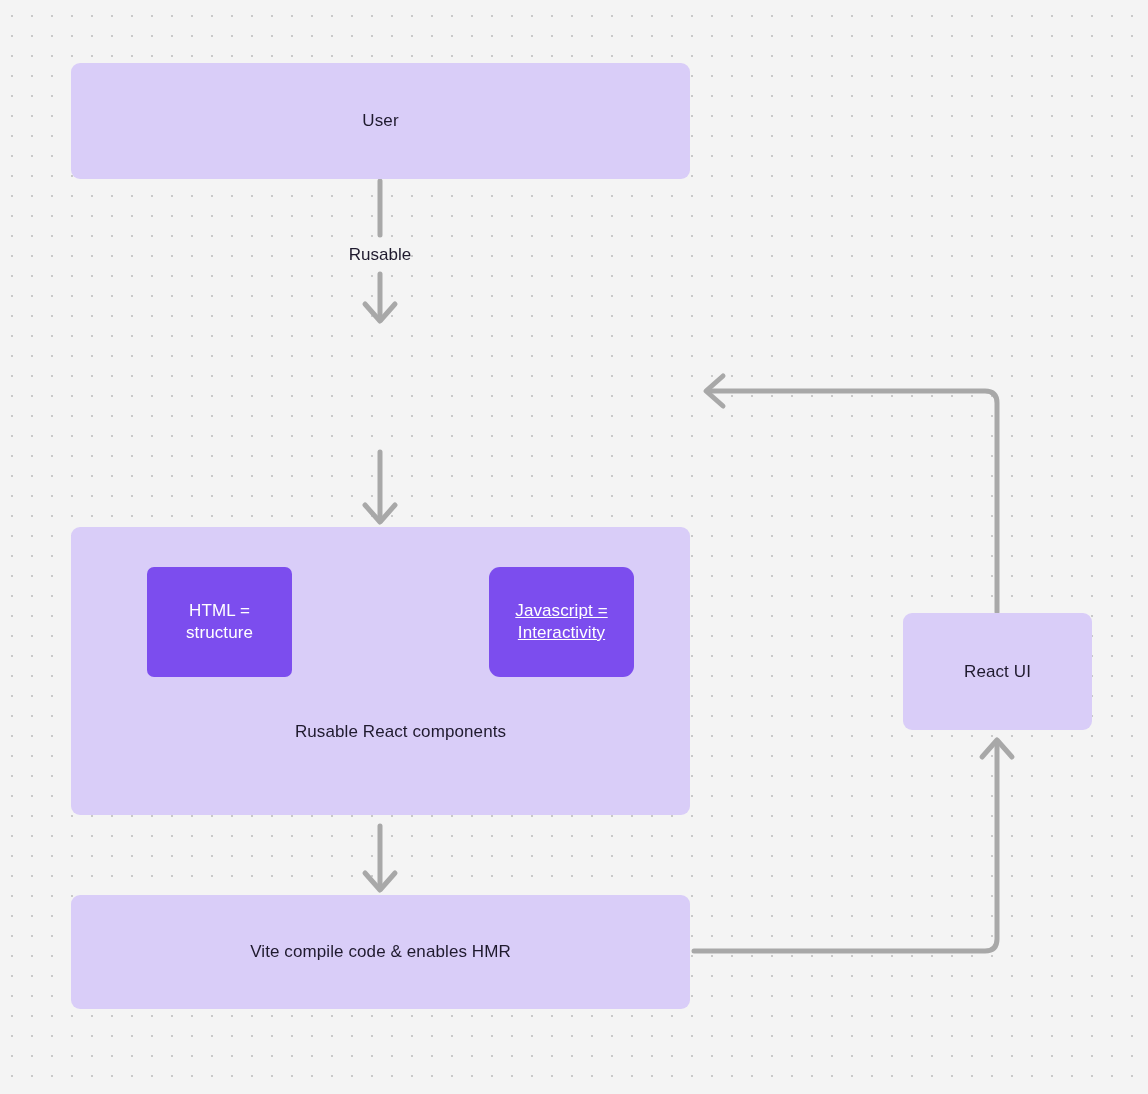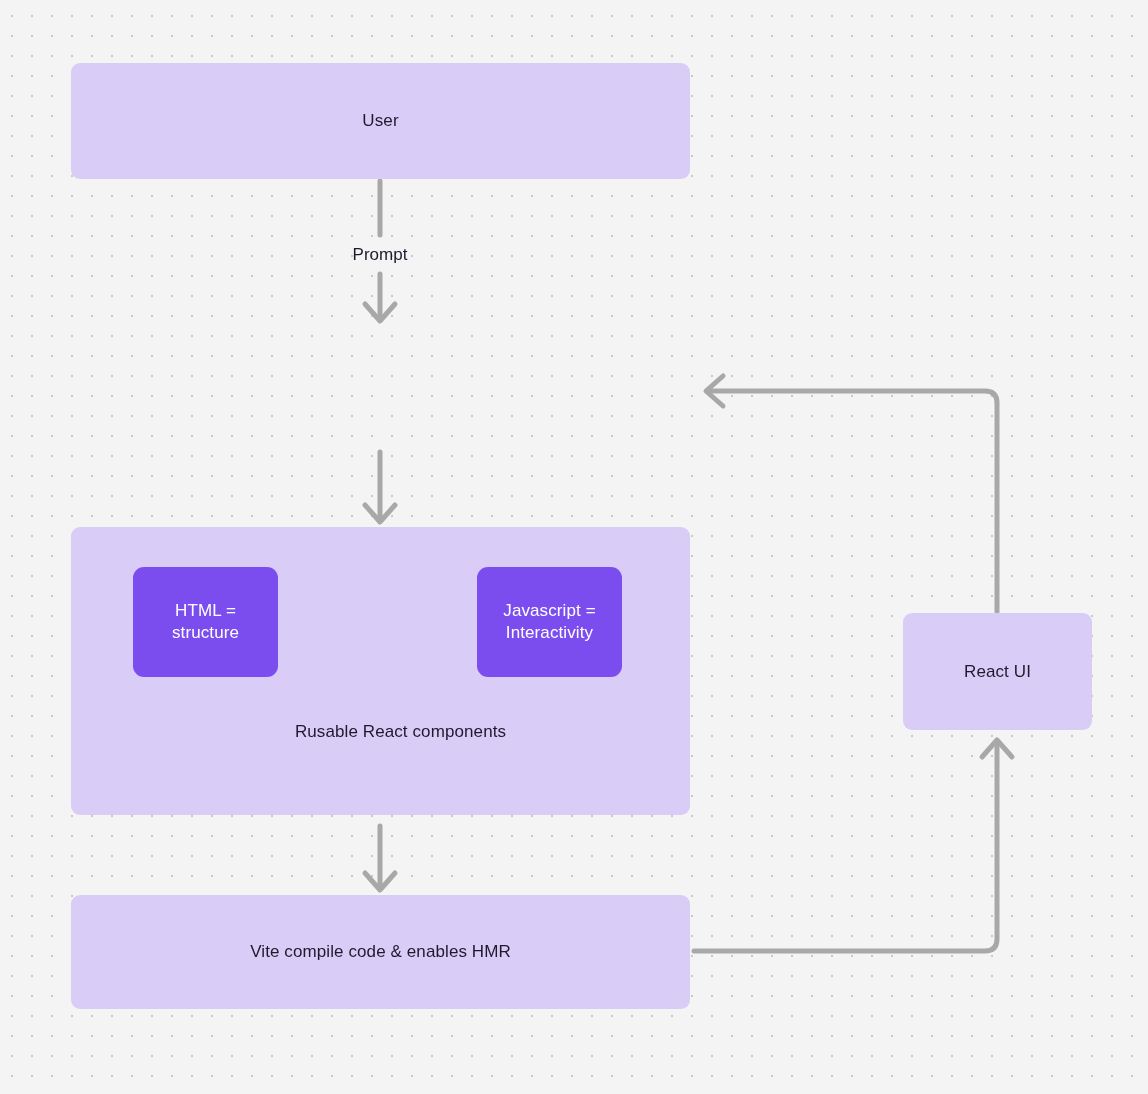--- a/index.html
+++ b/index.html
@@ -107,33 +107,33 @@
 
     <path d="M 997 612 L 997 403 Q 997 391 985 391 L 708 391"></path>
     <polyline points="723,376 706,391 723,406"></polyline>
   </svg>
 
   <div class="node" style="left:71px; top:63px; width:619px; height:116px;">
     <span>User</span>
   </div>
 
   <div class="edge-label" style="left:330px; top:245px; width:100px;">
-    <span>Prompt</span>
+    <span>Rusable</span>
   </div>
 
 
   <div class="node node-container" style="left:71px; top:527px; width:619px; height:288px;">
 
-    <div class="chip" style="left:62px; top:40px; width:145px; height:110px;">
+    <div class="chip" style="left:76px; top:40px; width:145px; height:110px;border-radius:7px;">
       <span>HTML =
 structure</span>
     </div>
 
 
-    <div class="chip" style="left:406px; top:40px; width:145px; height:110px;">
+    <div class="chip" style="left:418px; top:40px; width:145px; height:110px;text-decoration:underline;">
       <span>Javascript =
 Interactivity</span>
     </div>
 
     <div class="container-caption" style="top:194px;">
       <span>Rusable React components</span>
     </div>
   </div>
 
   <div class="node" style="left:71px; top:895px; width:619px; height:114px;">

